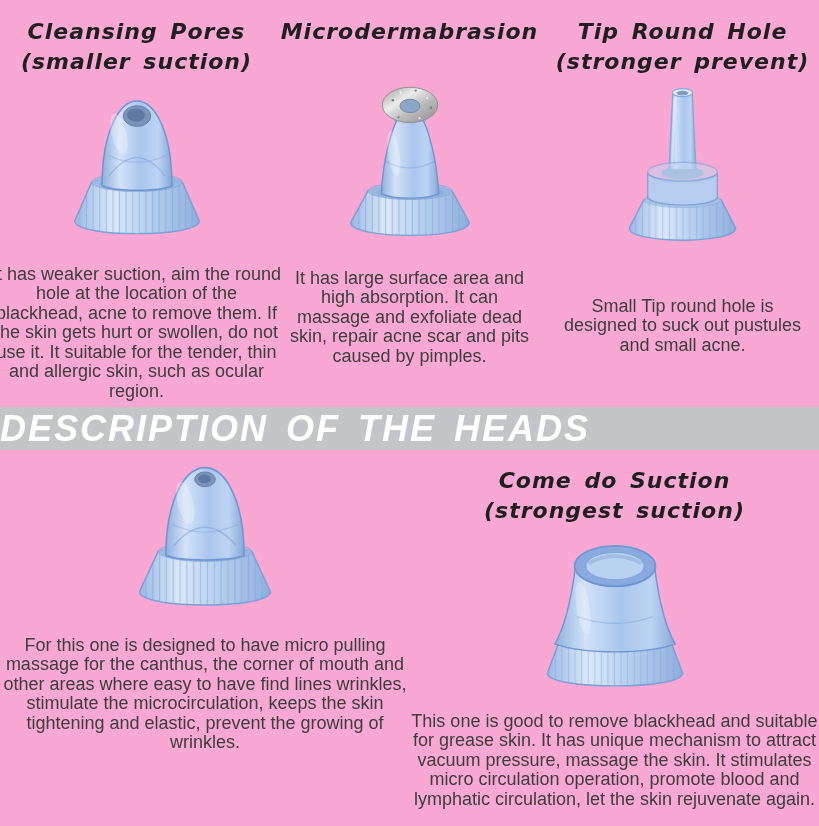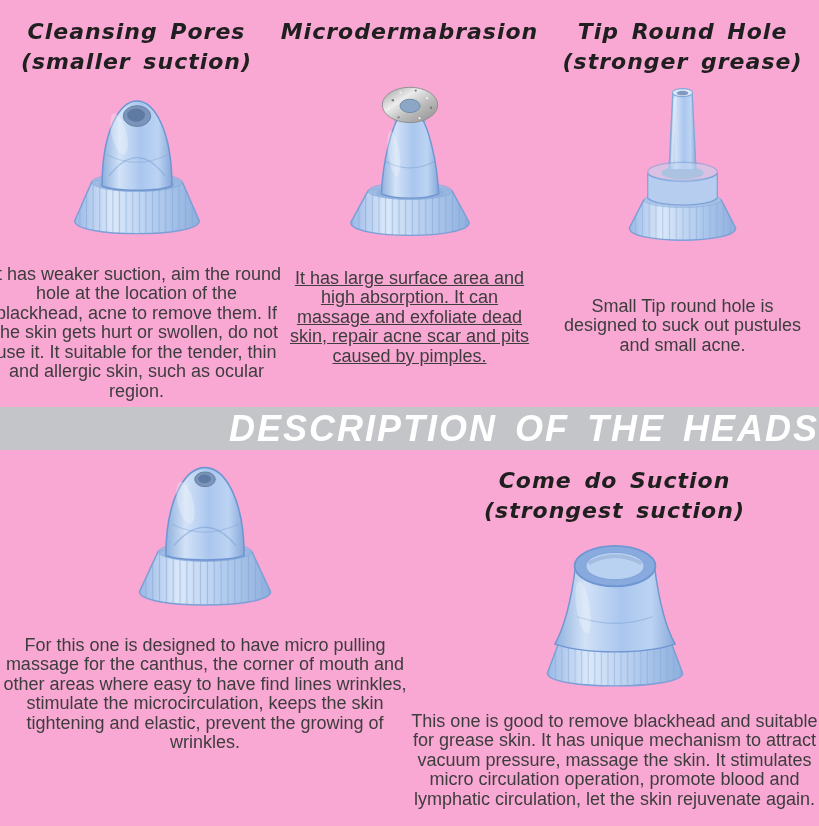--- a/index.html
+++ b/index.html
@@ -35,27 +35,27 @@
   }
   .row-bottom .card-image{height:176px;}
   .card-desc{
     margin:8px 0 0 0;
     text-align:center;
     font-size:18px;
     line-height:1.08;
     color:#3d3d3d;
   }
   .desc-w1{width:292px;}
-  .desc-w2{width:242px;margin-top:12px;text-decoration:underline;}
+  .desc-w2{width:242px;margin-top:12px;}
   .desc-w3{width:252px;margin-top:40px;}
   .desc-w4{width:418px;margin-top:10px;}
   .desc-w5{width:430px;margin-top:10px;}
   .banner{
     height:43px;
-    display:flex;align-items:center;justify-content:flex-end;
+    display:flex;align-items:center;justify-content:flex-start;
   }
   .banner-text{
     font-family:"Liberation Sans", sans-serif;
     font-weight:bold;
     font-style:italic;
     font-size:36px;
     letter-spacing:2px;
     word-spacing:6px;
   }
 </style>
@@ -140,21 +140,21 @@
             <circle cx="68" cy="31" r="1.1" fill="#f6f6f6"></circle>
           <ellipse cx="90" cy="28" rx="10.5" ry="7" fill="#8ca6c6" stroke="#6d87a9"></ellipse>
         </svg>
       </div>
       <p class="card-desc desc-w2">It has large surface area and high absorption. It can massage and exfoliate dead skin, repair acne scar and pits caused by pimples.</p>
     </div>
 
     <div class="card">
       <div class="card-title">
         <div>Tip Round Hole</div>
-        <div>(stronger grease)</div>
+        <div>(stronger prevent)</div>
       </div>
       <div class="card-image">
         <svg width="165" height="172" viewBox="0 0 170 178">
           <path d="M45,122 C60,116 110,116 125,122 L140,151 C140,168 30,168 30,151 Z" fill="url(#gBase)" stroke="#7b9fd6" stroke-width="1.5"></path>
           <path d="M45,122 C60,116 110,116 125,122 L140,151 C140,168 30,168 30,151 Z" fill="url(#ribs)" opacity="0.8"></path>
           <ellipse cx="85" cy="122" rx="40" ry="8" fill="#a6c2e8" opacity="0.8" stroke="#7b9fd6" stroke-opacity="0.5"></ellipse>
           <path d="M49,95 L49,120 C58,130 112,130 121,120 L121,95 C112,104 58,104 49,95 Z" fill="#b6cdef" stroke="#7fa2d6" stroke-width="1.3"></path>
           <ellipse cx="85" cy="94" rx="22" ry="6.5" fill="#8fa9cd"></ellipse>
           <path d="M75,11 L71,91 L99,91 L95,11 Z" fill="url(#gBody)" stroke="#85a8d8" stroke-width="1.4"></path>
           <line x1="77" y1="16" x2="74" y2="86" stroke="#ffffff" stroke-width="2.4" opacity="0.4"></line>

